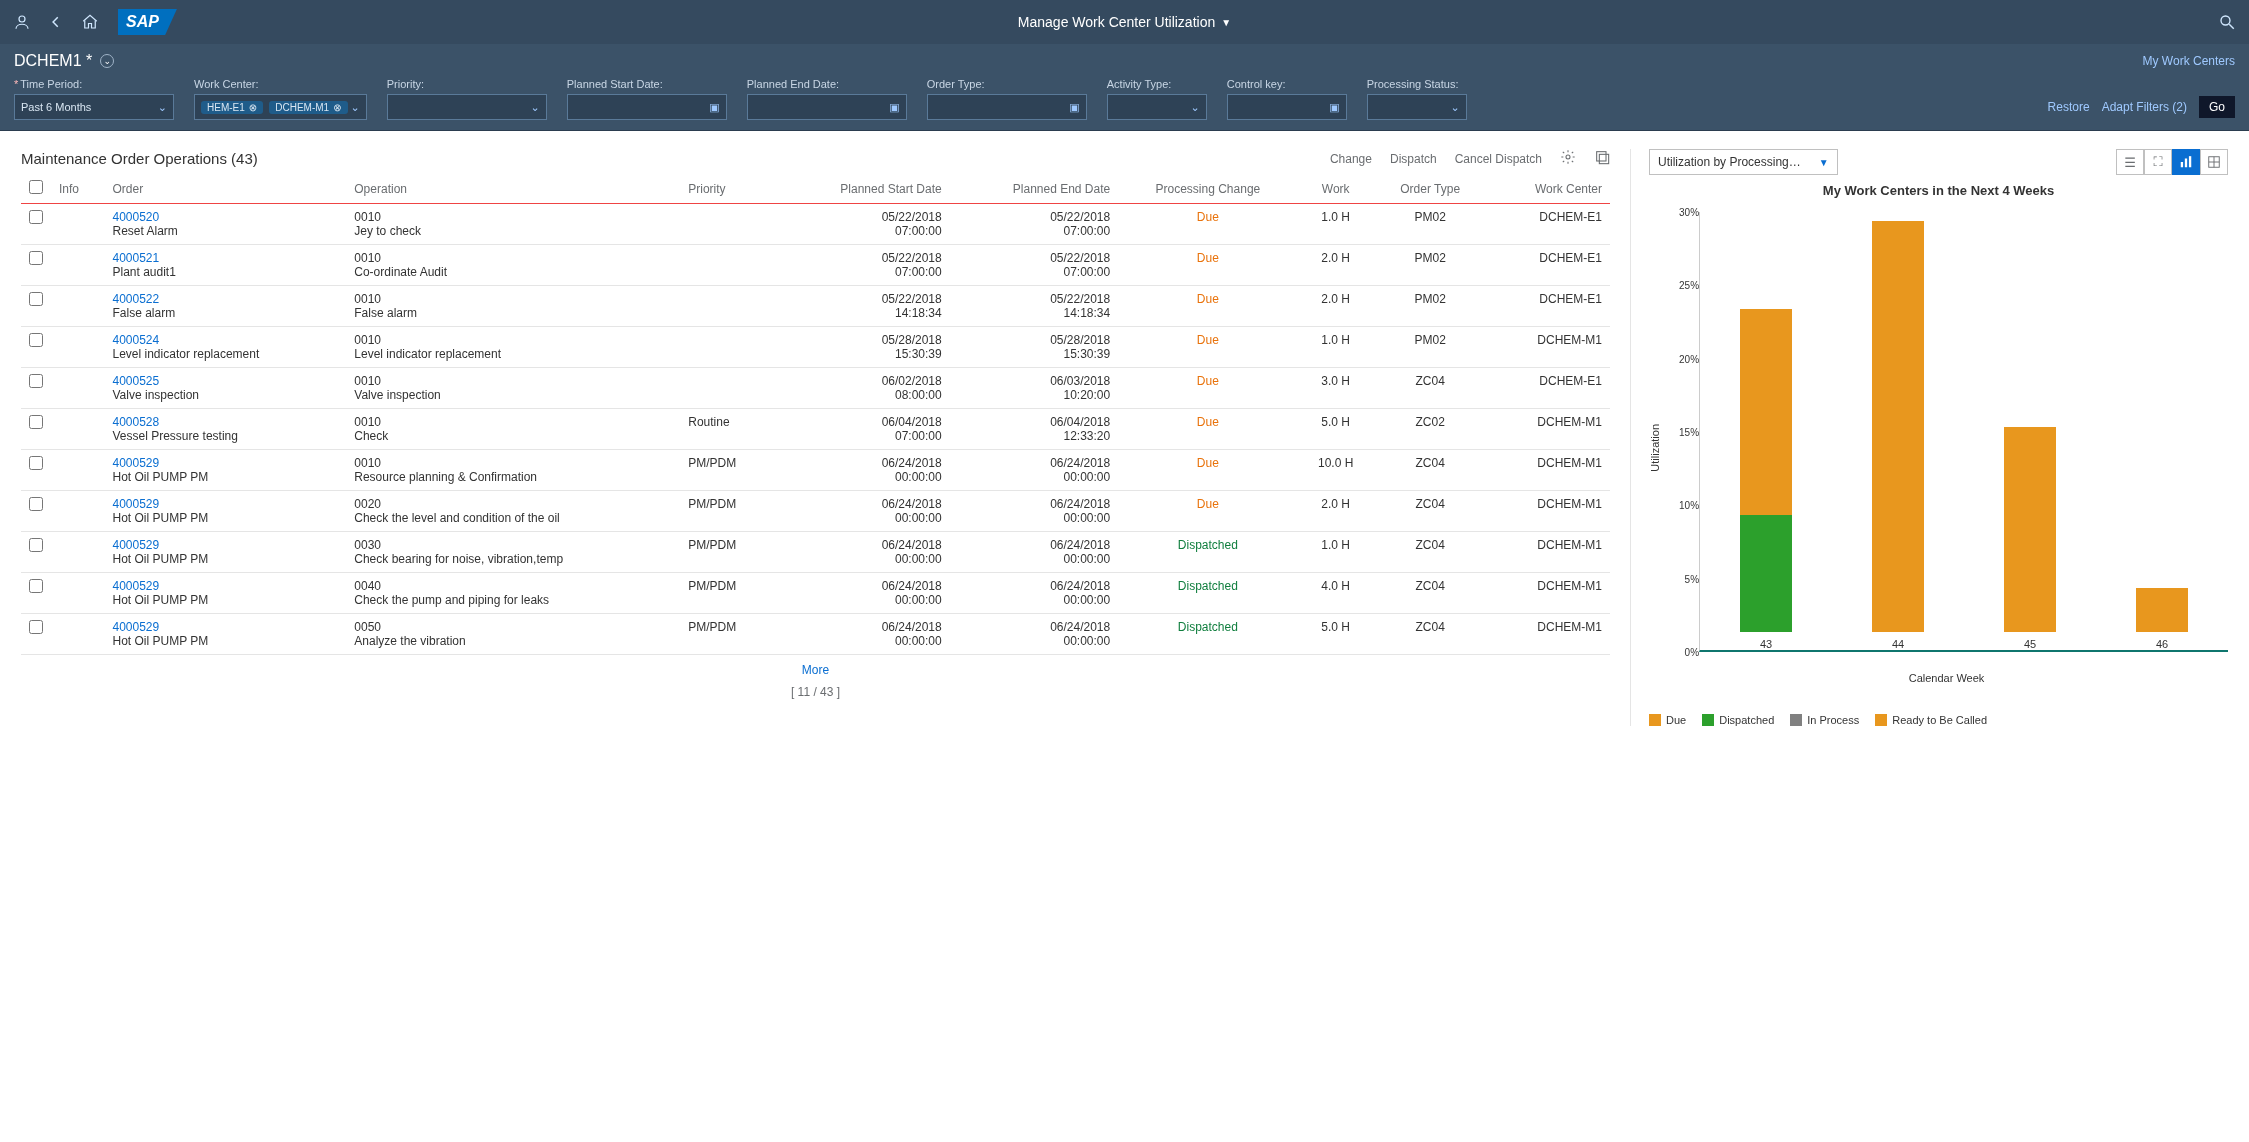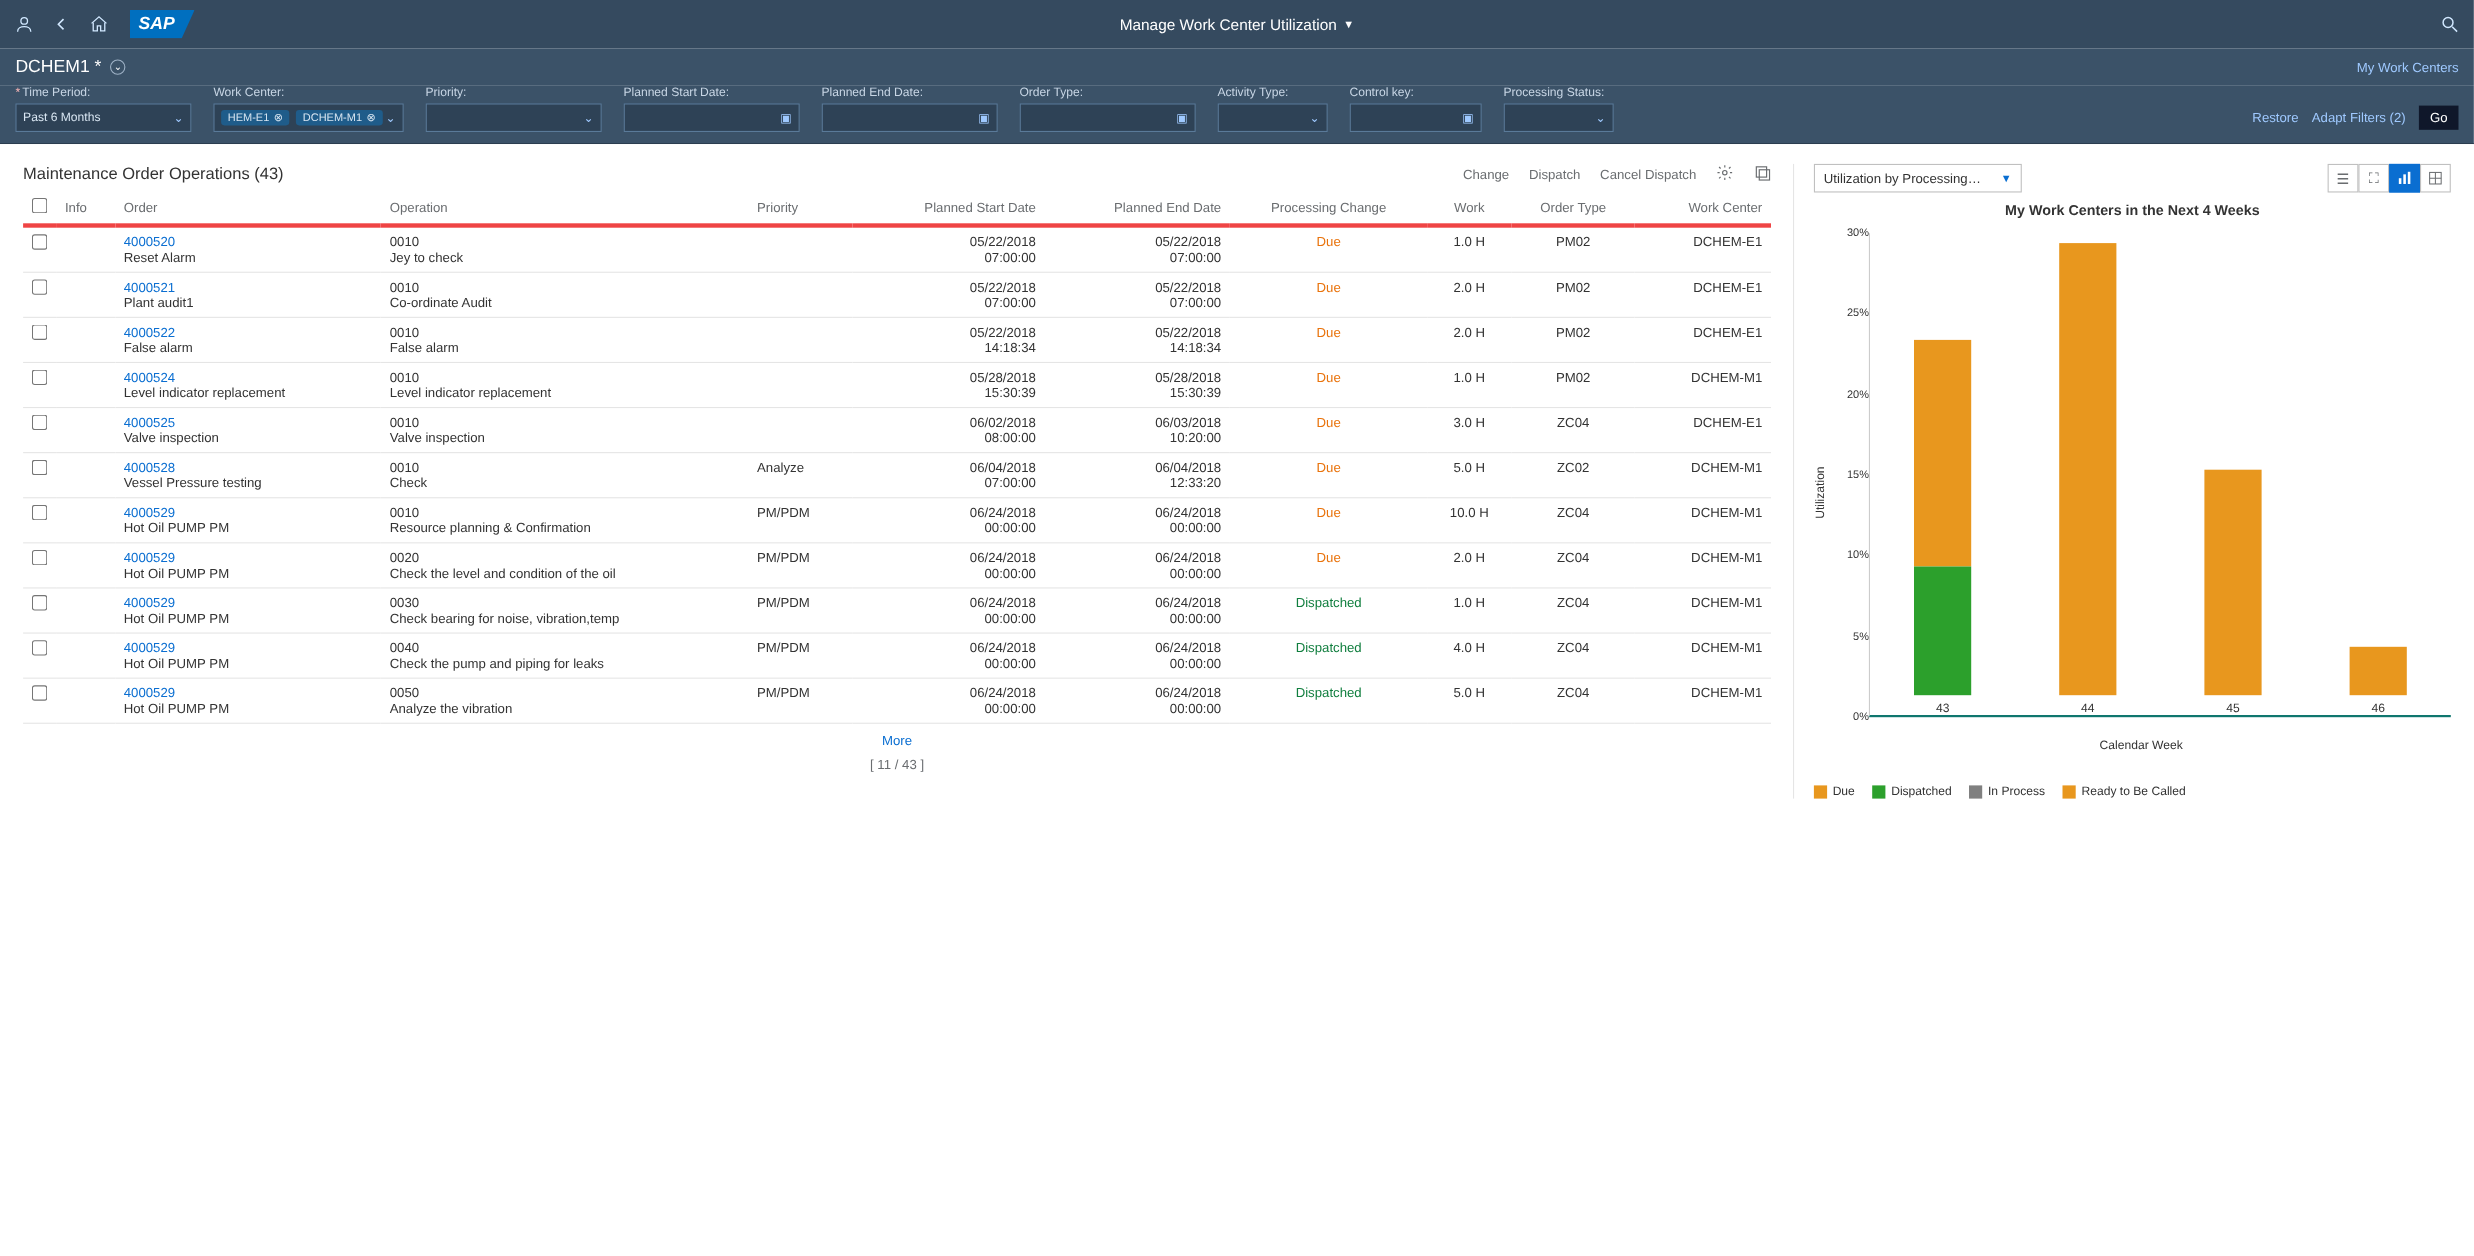--- a/index.html
+++ b/index.html
@@ -25,21 +25,21 @@
   .filteractions { display:flex; align-items:center; gap:12px; margin-left:auto; padding-bottom:2px;}
   .filteractions span { color:#9fc9ff; cursor:pointer; font-size:12px;}
   .gobtn { background:#0f172a; color:#fff; border:none; padding:4px 10px; cursor:pointer; font-size:12px;}
   .content { display:flex; padding:18px 21px; gap:20px; background:#fff;}
   .tablepane { flex: 0 0 72%; }
   .tabletoolbar { display:flex; align-items:center; justify-content:space-between; padding-bottom:6px;}
   .tabletitle { font-size:15px; color:#333333;}
   .tableactions { display:flex; gap:18px; align-items:center;}
   .tableactions span,.tableactions svg { color:#6a6d70; cursor:pointer; font-size:12px;}
   table { width:100%; border-collapse:collapse; font-size:12px;}
-  thead th { text-align:left; color:#6a6d70; font-weight:normal; padding:6px 8px; border-bottom:4px solid #ef4444;}
+  thead th { text-align:left; color:#6a6d70; font-weight:normal; padding:6px 8px; border-bottom:1px solid #ef4444;}
   thead th.r { text-align:right;}
   thead th.c { text-align:center;}
   tbody td { padding:6px 8px; border-bottom:1px solid #e5e5e5; vertical-align:top;}
   tbody td.r { text-align:right;}
   tbody td.c { text-align:center;}
   .orderlink { color:#0a6ed1; cursor:pointer; }
   .orderdesc { color:#333; }
   .status-due { color:#e9730c; }
   .status-dispatched { color:#107e3e; }
   .morelink { text-align:center; color:#0a6ed1; padding:8px; cursor:pointer;}
@@ -357,21 +357,21 @@
             <td><input type="checkbox" style=""></td>
             <td></td>
             <td>
               <div class="orderlink">4000528</div>
               <div class="orderdesc">Vessel Pressure testing</div>
             </td>
             <td>
               <div>0010</div>
               <div>Check</div>
             </td>
-            <td>Analyze</td>
+            <td>Routine</td>
             <td class="r">
               <div>06/04/2018</div>
               <div>07:00:00</div>
             </td>
             <td class="r">
               <div>06/04/2018</div>
               <div>12:33:20</div>
             </td>
             <td class="c"><span class="status-due">Due</span></td>
             <td class="c">5.0 H</td>

